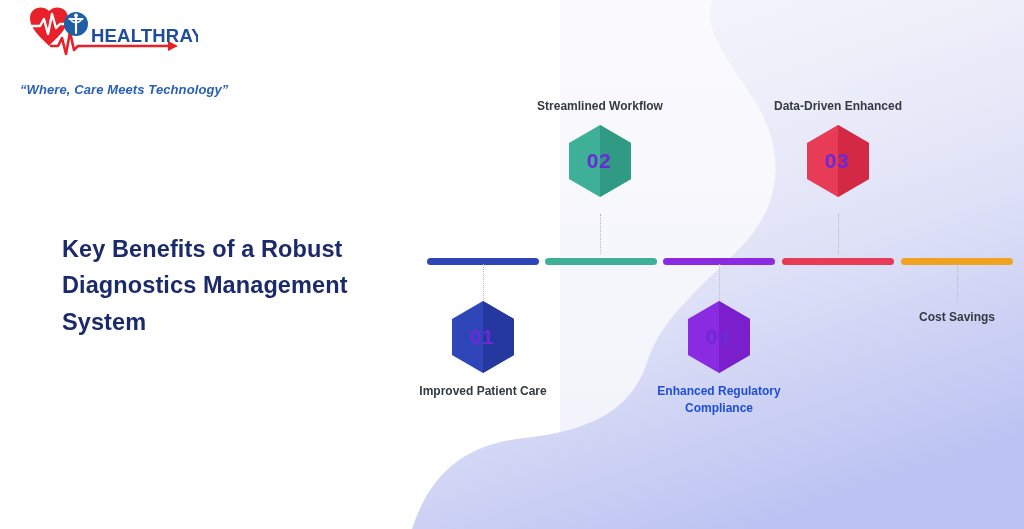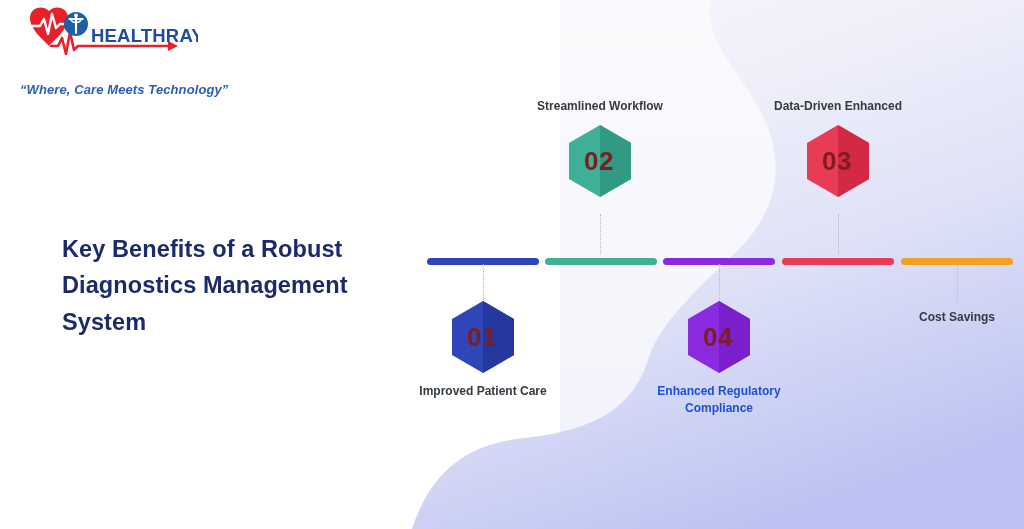--- a/index.html
+++ b/index.html
@@ -106,23 +106,23 @@
   }
   .hex-num {
     position: absolute;
     left: 0;
     top: 0;
     width: 66px;
     height: 74px;
     display: flex;
     align-items: center;
     justify-content: center;
-    font-size: 26px;
-    font-weight: bold;
-    color: #7f1d1d;
+    font-size: 21px;
+    font-weight: bold;
+    color: #6d28d9;
     letter-spacing: .5px;
     padding-right: 2px;
     box-sizing: border-box;
   }
 
   .node-label {
     text-align: center;
     font-size: 12px;
     font-weight: bold;
     color: #333a40;

